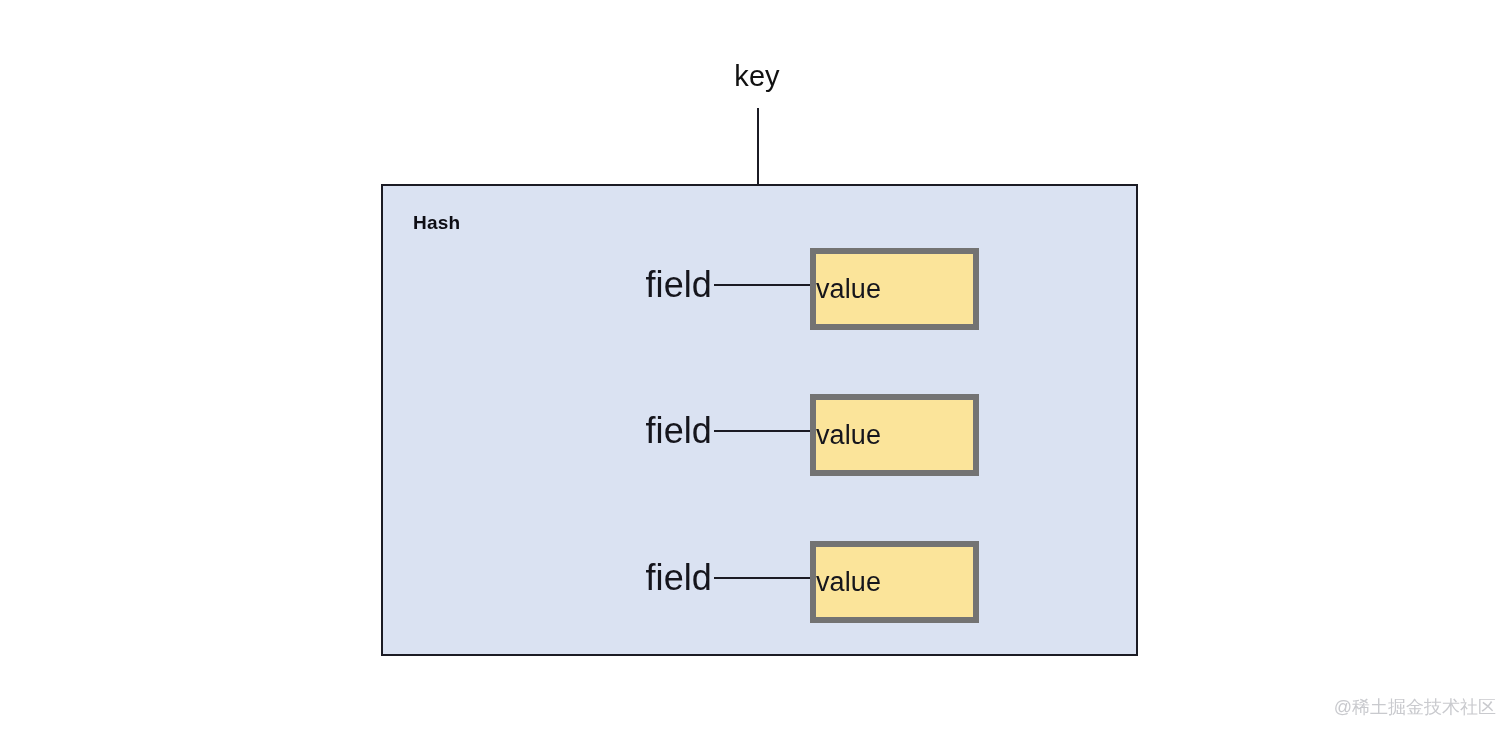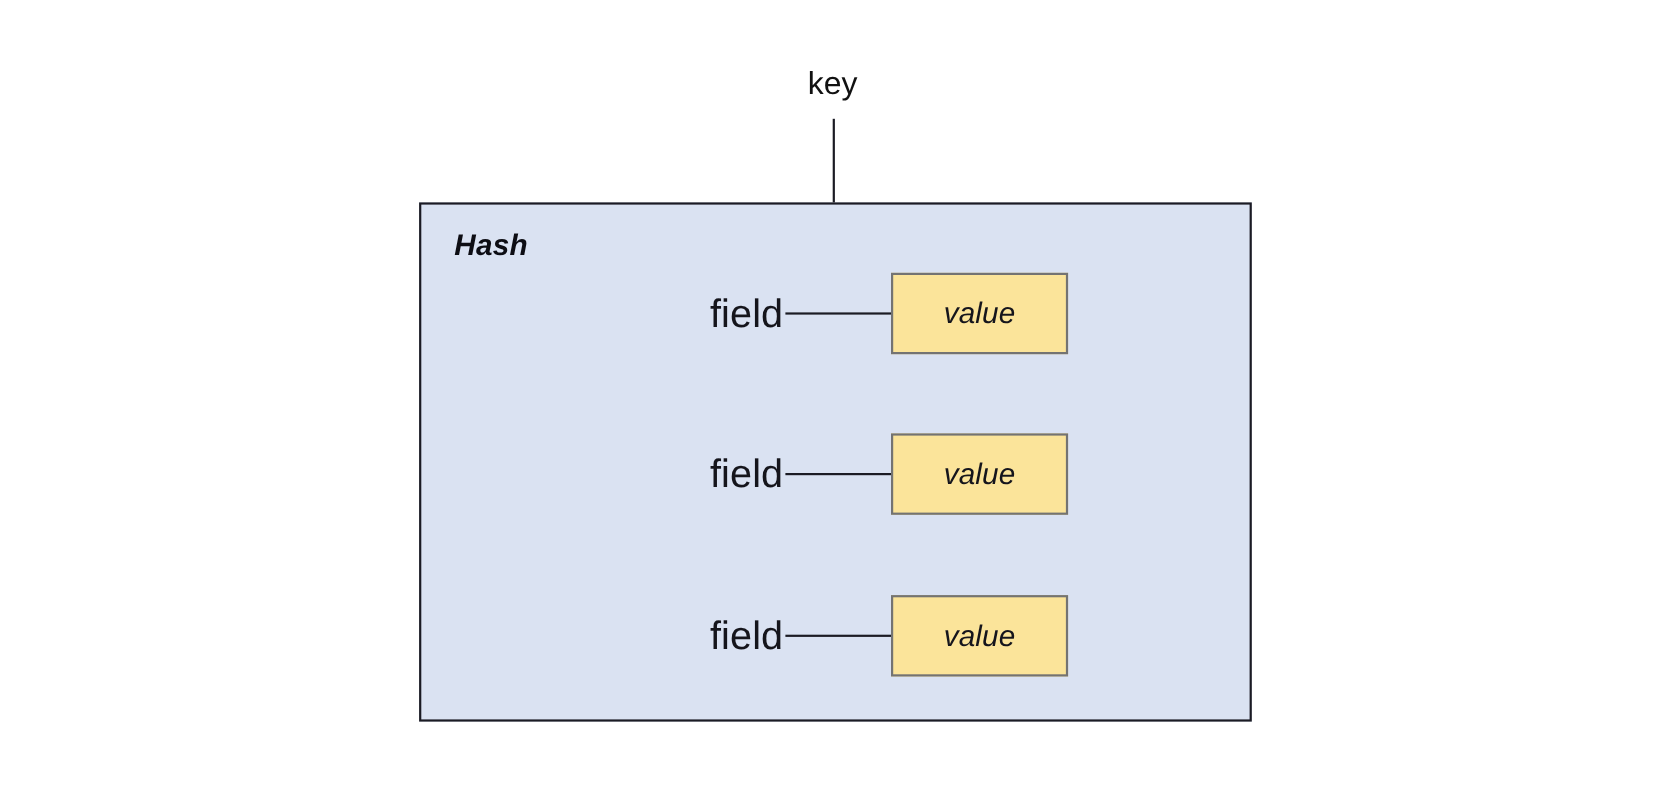--- a/index.html
+++ b/index.html
@@ -57,27 +57,26 @@
     height: 468px;
     background: #dae2f2;
     border: 2px solid #1b1b24;
     box-sizing: content-box;
   }
 
   .hash-title {
     position: absolute;
     left: 409px;
     top: 206px;
-    font-size: 27px;
+    font-size: 19px;
     line-height: 34px;
     font-weight: bold;
     color: #0d0d14;
     letter-spacing: 0.2px;
     white-space: nowrap;
-    font-style: italic;
   }
 
   
   .entry-row {
     position: absolute;
     left: 560px;
     width: 420px;
     height: 74px;
   }
 
@@ -106,26 +105,24 @@
     background: #1b1b24;
   }
 
   .value-box {
     position: absolute;
     left: 246px;   
     top: 0px;
     width: 157px;  
     height: 70px;  
     background: #fbe49a;
-    border: 2px solid #737373;
+    border: 6px solid #737373;
     box-sizing: content-box;
     display: flex;
     align-items: center;
-    justify-content: center;
-    font-style: italic;
   }
 
   .value-text {
     font-size: 27px;
     line-height: 32px;
     color: #15151c;
     letter-spacing: 0.1px;
     white-space: nowrap;
   }
 
@@ -173,14 +170,15 @@
   </div>
 
   <div class="entry-row" style="top:541px;">
     <div class="field-label">field</div>
     <div class="field-connector"></div>
     <div class="value-box">
       <span class="value-text">value</span>
     </div>
   </div>
 
+  <div class="watermark">@稀土掘金技术社区</div>
 
 </div>
 
 </body></html>

